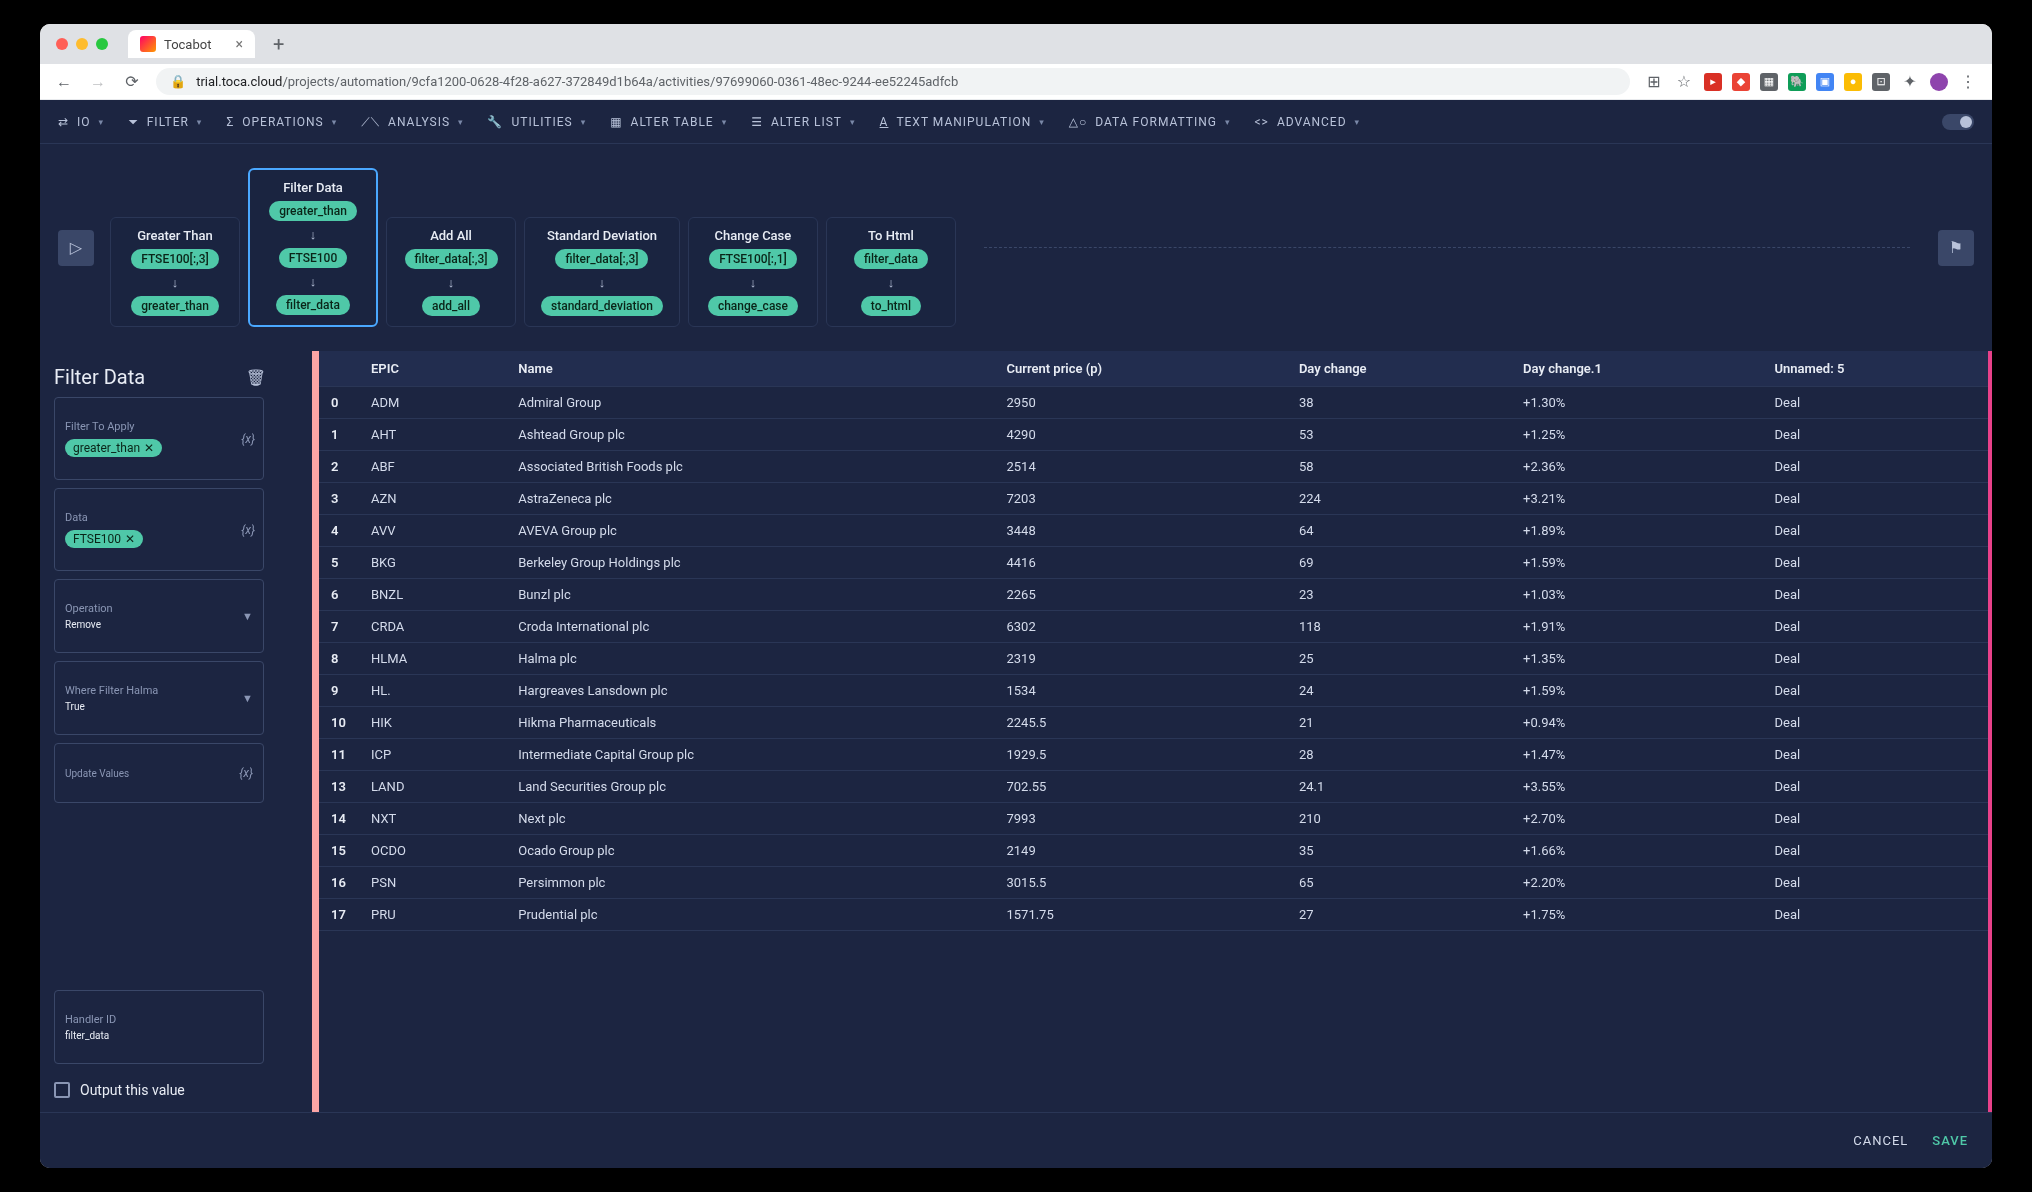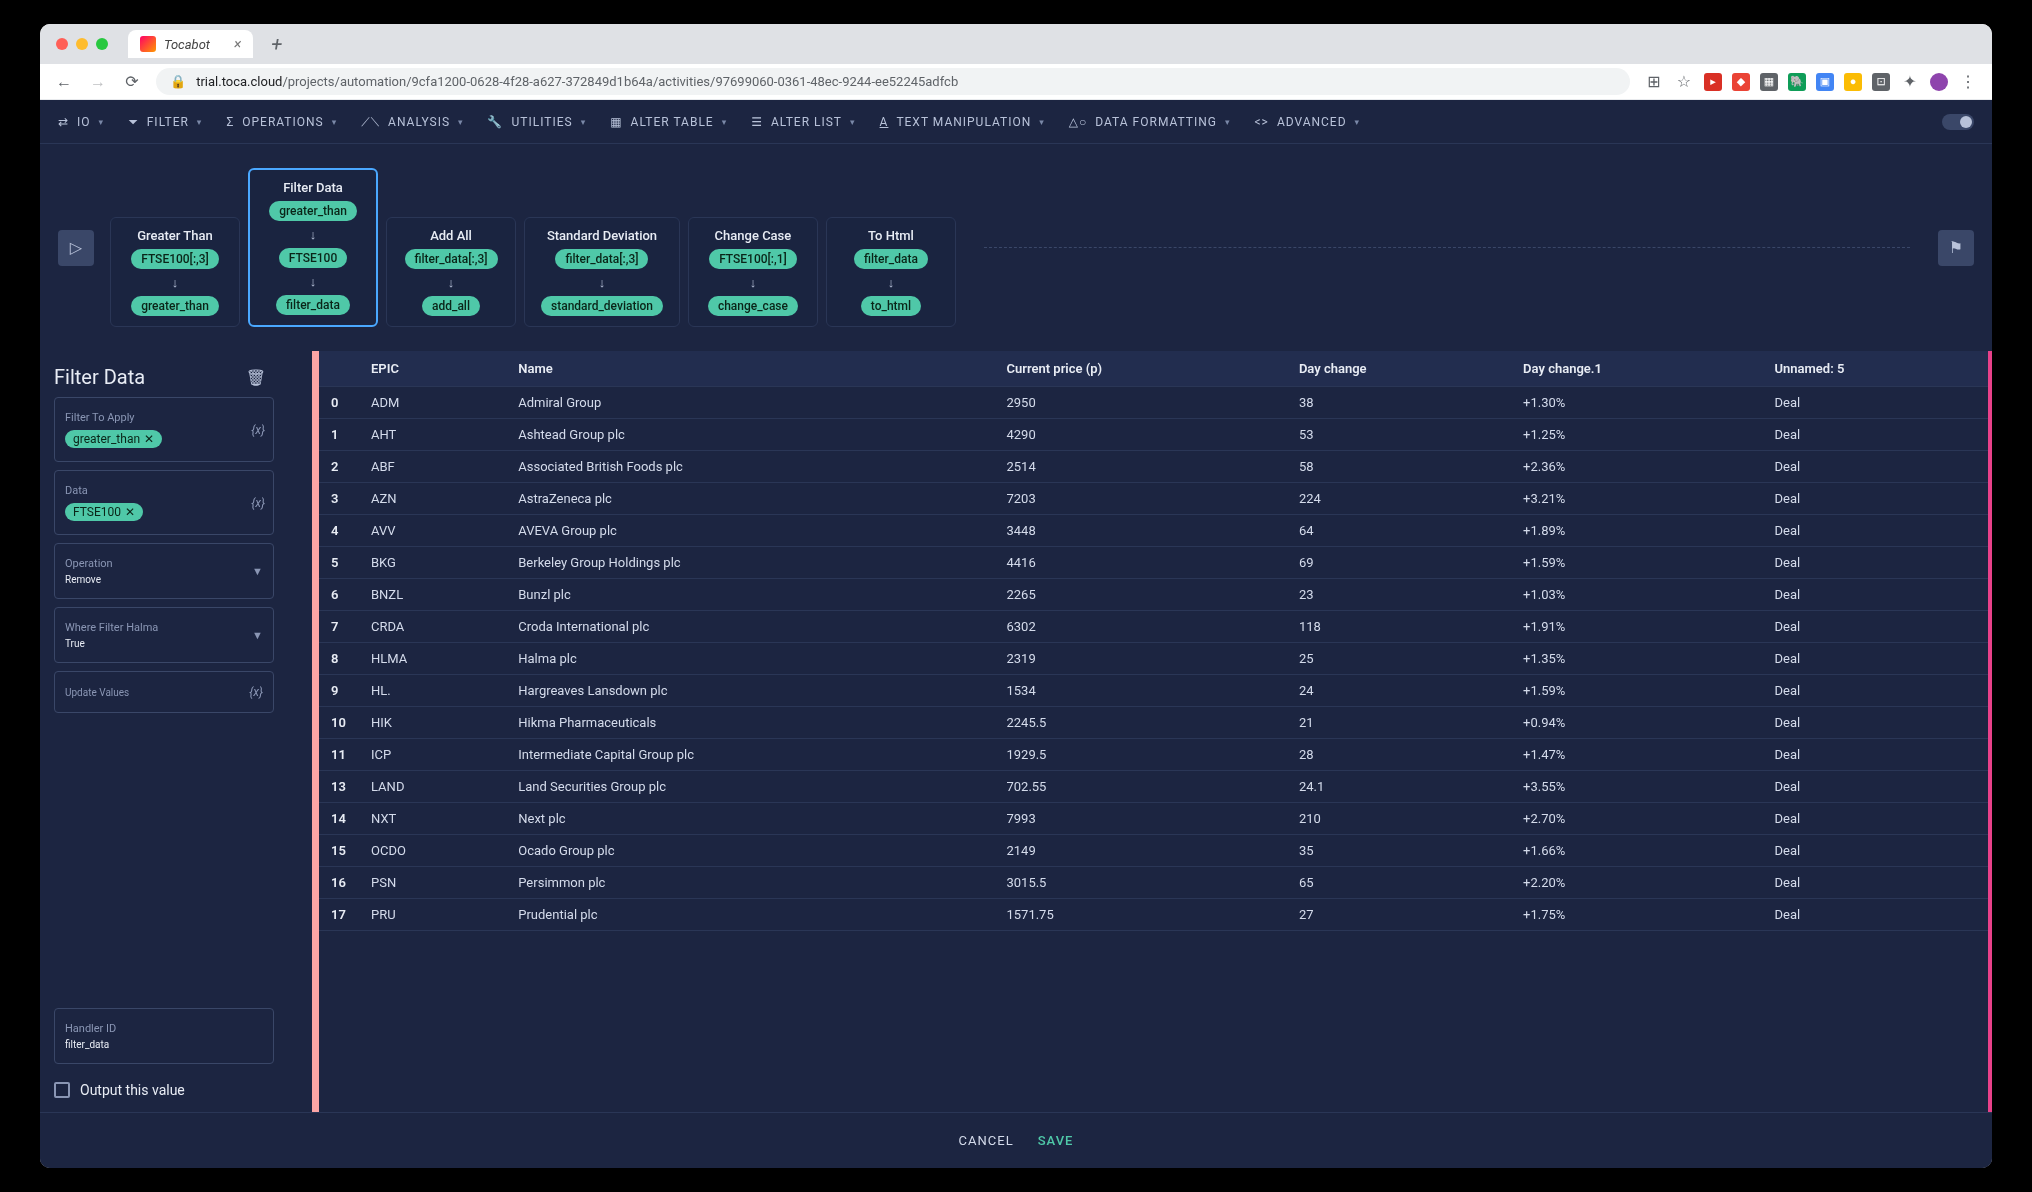--- a/index.html
+++ b/index.html
@@ -1,18 +1,18 @@
 <!DOCTYPE html>
 <html><head>
 <meta charset="utf-8">
 <style>
 * { margin: 0; padding: 0; box-sizing: border-box; font-family: -apple-system, BlinkMacSystemFont, "Segoe UI", Roboto, sans-serif; }
 body { background: #000; width: 2032px; height: 1192px; overflow: hidden; padding: 24px 40px; }
 .window { width: 100%; height: 100%; background: #fff; border-radius: 10px; overflow: hidden; display: flex; flex-direction: column; box-shadow: 0 20px 60px rgba(0,0,0,.5); }
-.chrome-top { background: #dfe1e5; display: flex; align-items: center; height: 40px; padding: 8px 16px; gap: 8px; font-style: italic; }
+.chrome-top { background: #dfe1e5; display: flex; align-items: center; height: 40px; padding: 8px 16px; gap: 8px; }
 .traffic { display: flex; gap: 8px; align-items: center; }
 .dot { width: 12px; height: 12px; border-radius: 50%; }
 .dot.red { background: #ff5f57; } .dot.yellow { background: #febc2e; } .dot.green { background: #28c840; }
 .tab { display: flex; align-items: center; background: #fff; border-radius: 8px 8px 0 0; padding: 6px 12px; margin-left: 12px; gap: 8px; font-size: 13px; color: #444; }
 .favicon { width: 16px; height: 16px; background: linear-gradient(135deg,#f06,#f90); border-radius: 3px; }
 .tab-close { color: #777; font-size: 14px; cursor: pointer; margin-left: 16px; }
 .new-tab { color: #5f6368; font-size: 20px; margin-left: 10px; cursor: pointer; }
 .url-bar { display: flex; align-items: center; height: 36px; padding: 0 14px; gap: 14px; background: #fff; border-bottom: 1px solid #e8eaed; }
 .nav-icon { color: #5f6368; font-size: 16px; width: 20px; text-align: center; cursor: pointer; }
 .url-field { flex: 1; background: #f1f3f4; border-radius: 18px; padding: 6px 14px; font-size: 13px; color: #202124; display: flex; align-items: center; gap: 10px; }
@@ -34,38 +34,38 @@
 .node { background: #1a2440; border: 1px solid #2a3656; border-radius: 6px; padding: 10px 16px; display: flex; flex-direction: column; align-items: center; gap: 6px; min-width: 130px; }
 .node.selected { border: 2px solid #4aa8ff; }
 .node-title { color: #e8ecf4; font-size: 13px; font-weight: 500; }
 .chip { background: #4fc8a8; color: #0a2518; font-size: 12px; padding: 3px 10px; border-radius: 12px; font-weight: 500; }
 .node-arrow { color: #b8c2d9; font-size: 13px; }
 .pipe-line { flex: 1; height: 1px; border-top: 1px dashed #3a4768; margin: 0 12px; }
 .main-split { flex: 1; display: flex; overflow: hidden; }
 .sidebar { width: 240px; background: #1c2541; padding: 14px 0 14px 14px; display: flex; flex-direction: column; gap: 8px; }
 .panel-title { color: #e8ecf4; font-size: 20px; font-weight: 400; display: flex; justify-content: space-between; align-items: center; padding-right: 14px; }
 .trash { color: #b8c2d9; font-size: 16px; cursor: pointer; }
-.field-box { border: 1px solid #3a4768; border-radius: 4px; padding: 13px 10px; position: relative; margin-right: 6px; }
+.field-box { border: 1px solid #3a4768; border-radius: 4px; padding: 22px 10px; position: relative; margin-right: 16px; }
 .field-label { color: #8a96b4; font-size: 11px; margin-bottom: 4px; }
 .field-chip { background: #4fc8a8; color: #0a2518; font-size: 12px; padding: 2px 8px; border-radius: 10px; display: inline-flex; align-items: center; gap: 4px; }
 .field-chip .x { font-size: 12px; cursor: pointer; }
 .field-fx { position: absolute; right: 8px; top: 50%; transform: translateY(-50%); color: #8a96b4; font-size: 12px; font-style: italic; }
 .field-value { color: #e8ecf4; font-size: 10px; }
 .field-select { display: flex; justify-content: space-between; align-items: center; }
 .field-select .caret { color: #8a96b4; font-size: 11px; }
 .checkbox-row { display: flex; align-items: center; gap: 10px; color: #e8ecf4; font-size: 14px; margin-top: 10px; padding-right: 14px; }
 .checkbox { width: 16px; height: 16px; border: 2px solid #8a96b4; border-radius: 2px; cursor: pointer; }
 .spacer-flex { flex: 1; }
 .table-wrap { flex: 1; overflow: auto; position: relative; border-left: 7px solid #fca5a5; margin-left: 32px; }
 table { width: 100%; border-collapse: collapse; }
 th { text-align: left; color: #e8ecf4; font-size: 13px; font-weight: 600; padding: 10px 12px; background: #222d4f; border-bottom: 1px solid #2a3656; }
 td { color: #d4dbeb; font-size: 13px; padding: 8px 12px; border-bottom: 1px solid #2a3656; }
 td.idx { font-weight: 600; color: #e8ecf4; width: 40px; }
 .scroll-indicator { position: absolute; right: 0; top: 0; bottom: 0; width: 4px; background: #e8418a; }
-.footer { height: 56px; background: #1c2541; display: flex; align-items: center; justify-content: center; padding: 0 24px; gap: 24px; border-top: 1px solid #2a3656; }
+.footer { height: 56px; background: #1c2541; display: flex; align-items: center; justify-content: flex-end; padding: 0 24px; gap: 24px; border-top: 1px solid #2a3656; }
 .btn-cancel { color: #d4dbeb; font-size: 13px; letter-spacing: 1px; cursor: pointer; }
 .btn-save { color: #4fc8a8; font-size: 13px; letter-spacing: 1px; cursor: pointer; font-weight: 500; }
 </style>
 </head>
 <body>
 
 <div class="window">
   <div class="chrome-top">
     <div class="traffic">
       <div class="dot red"></div>

